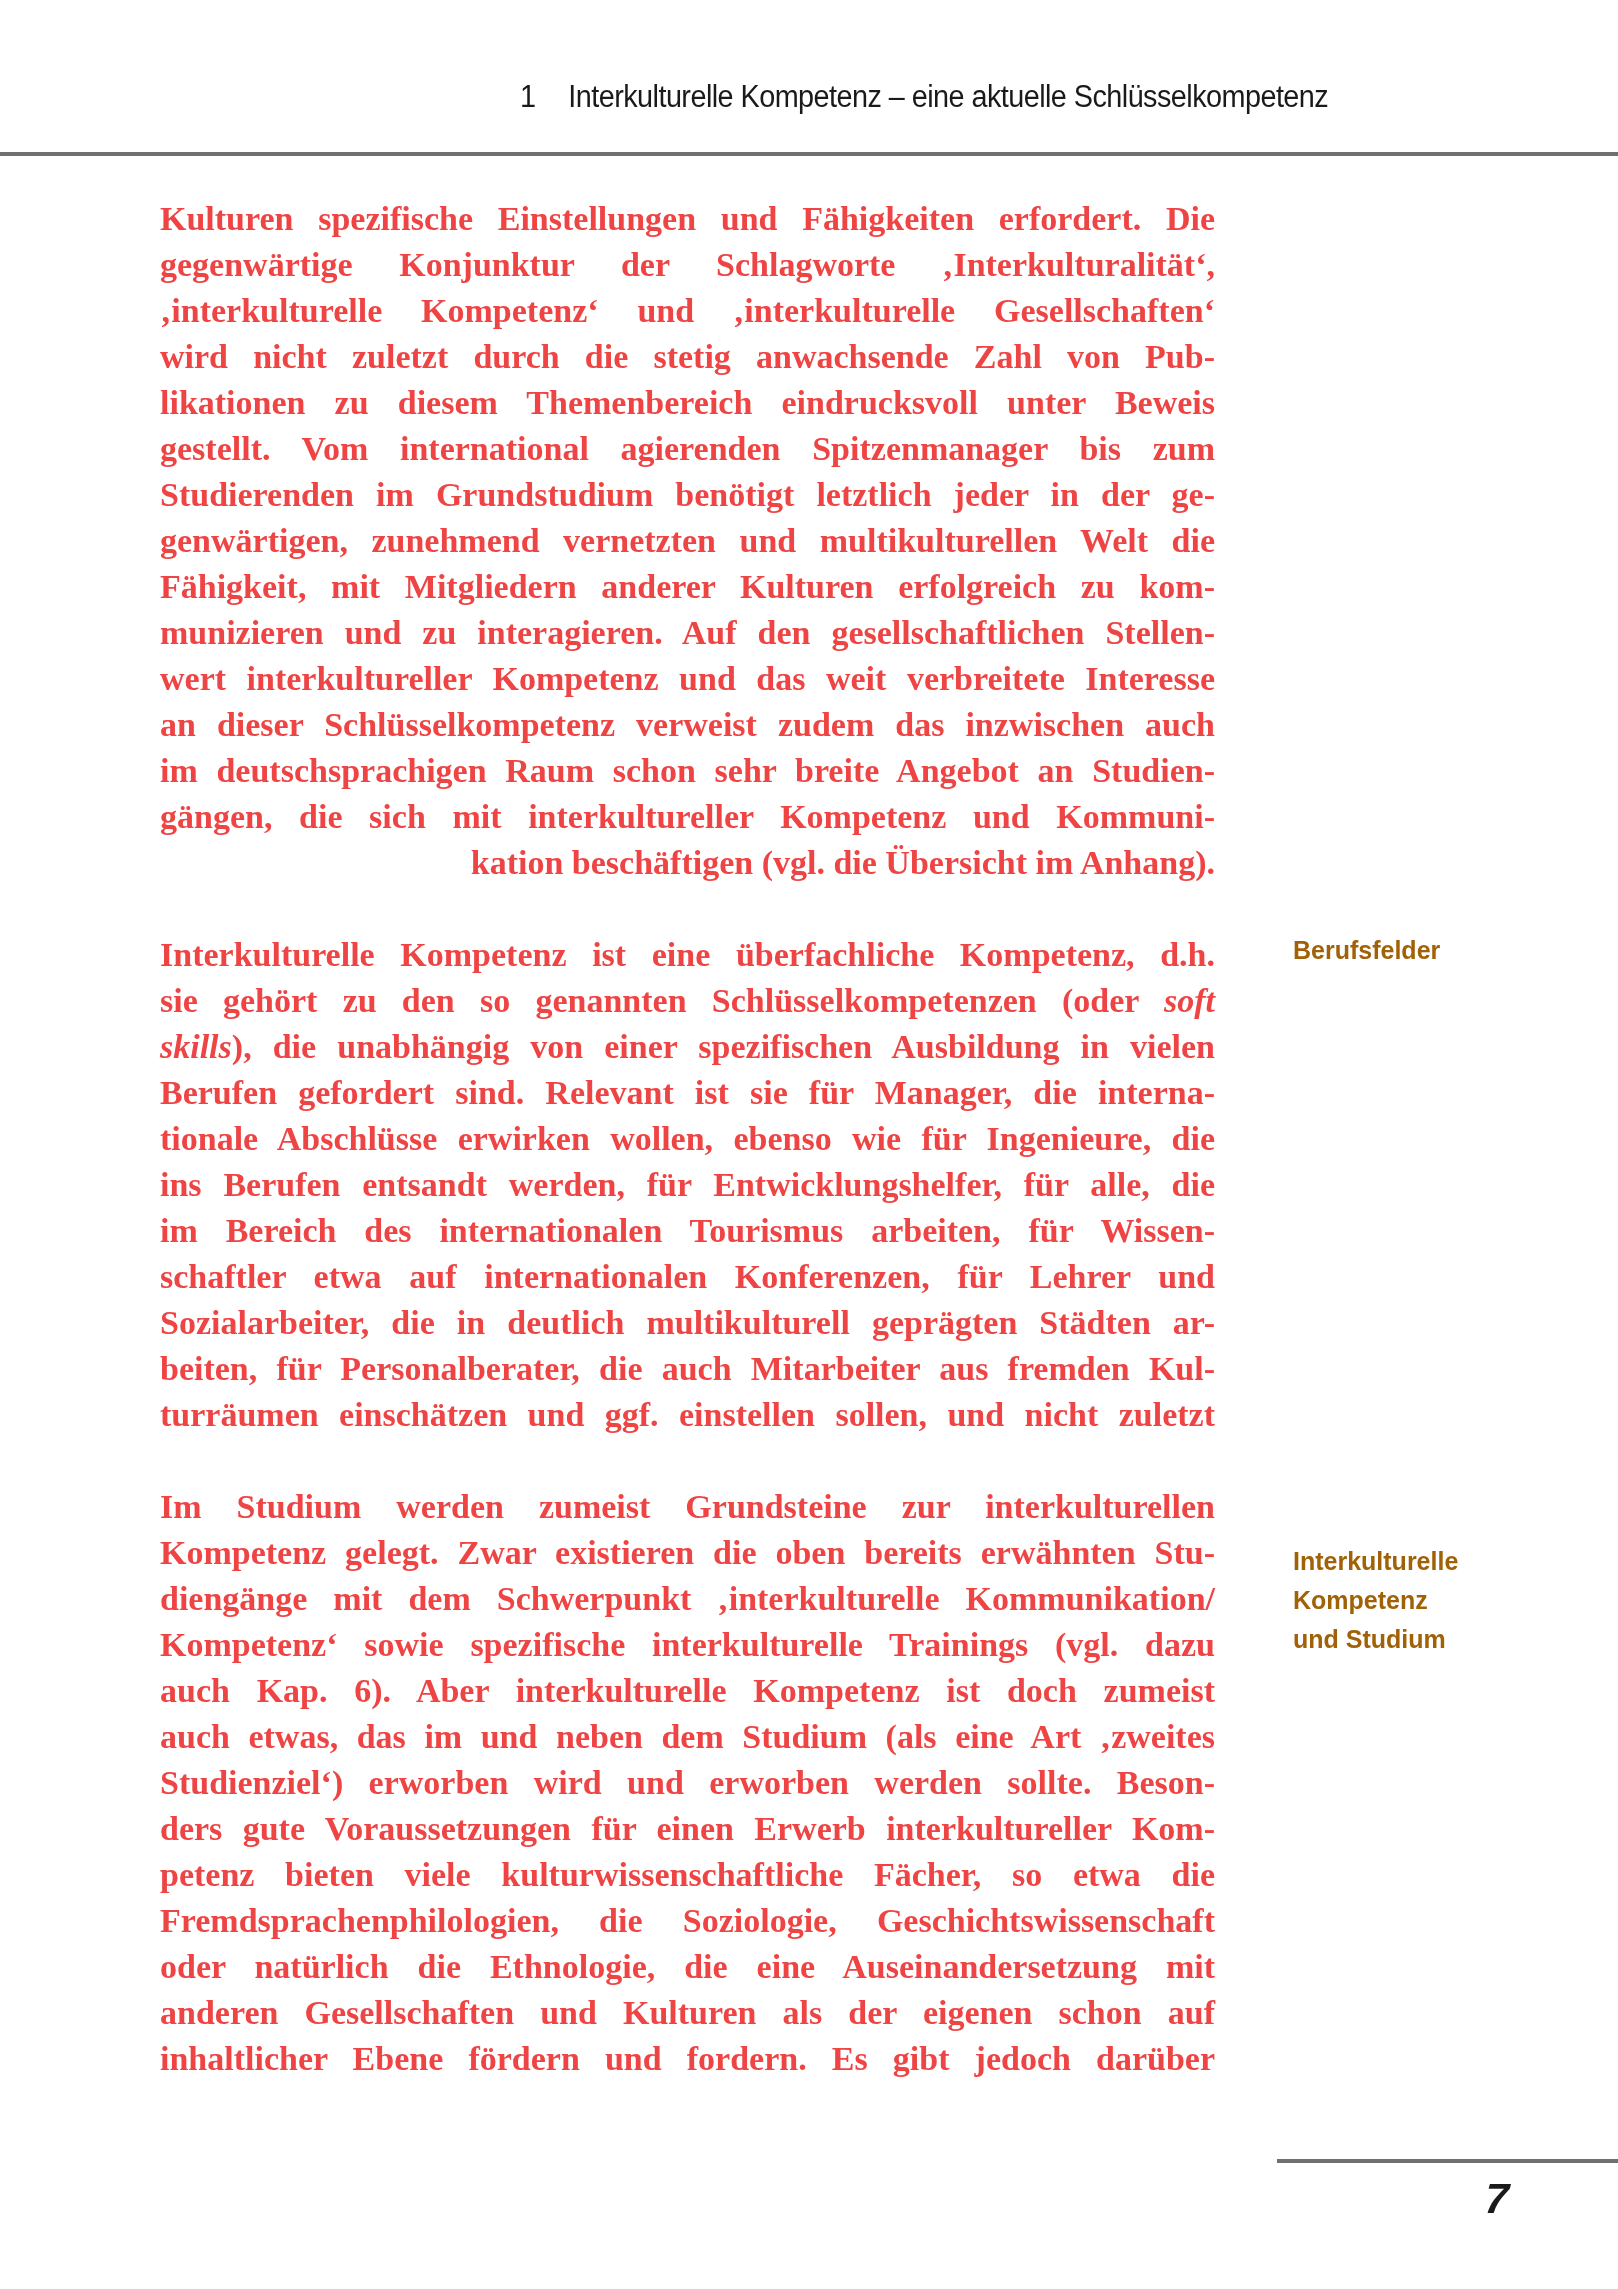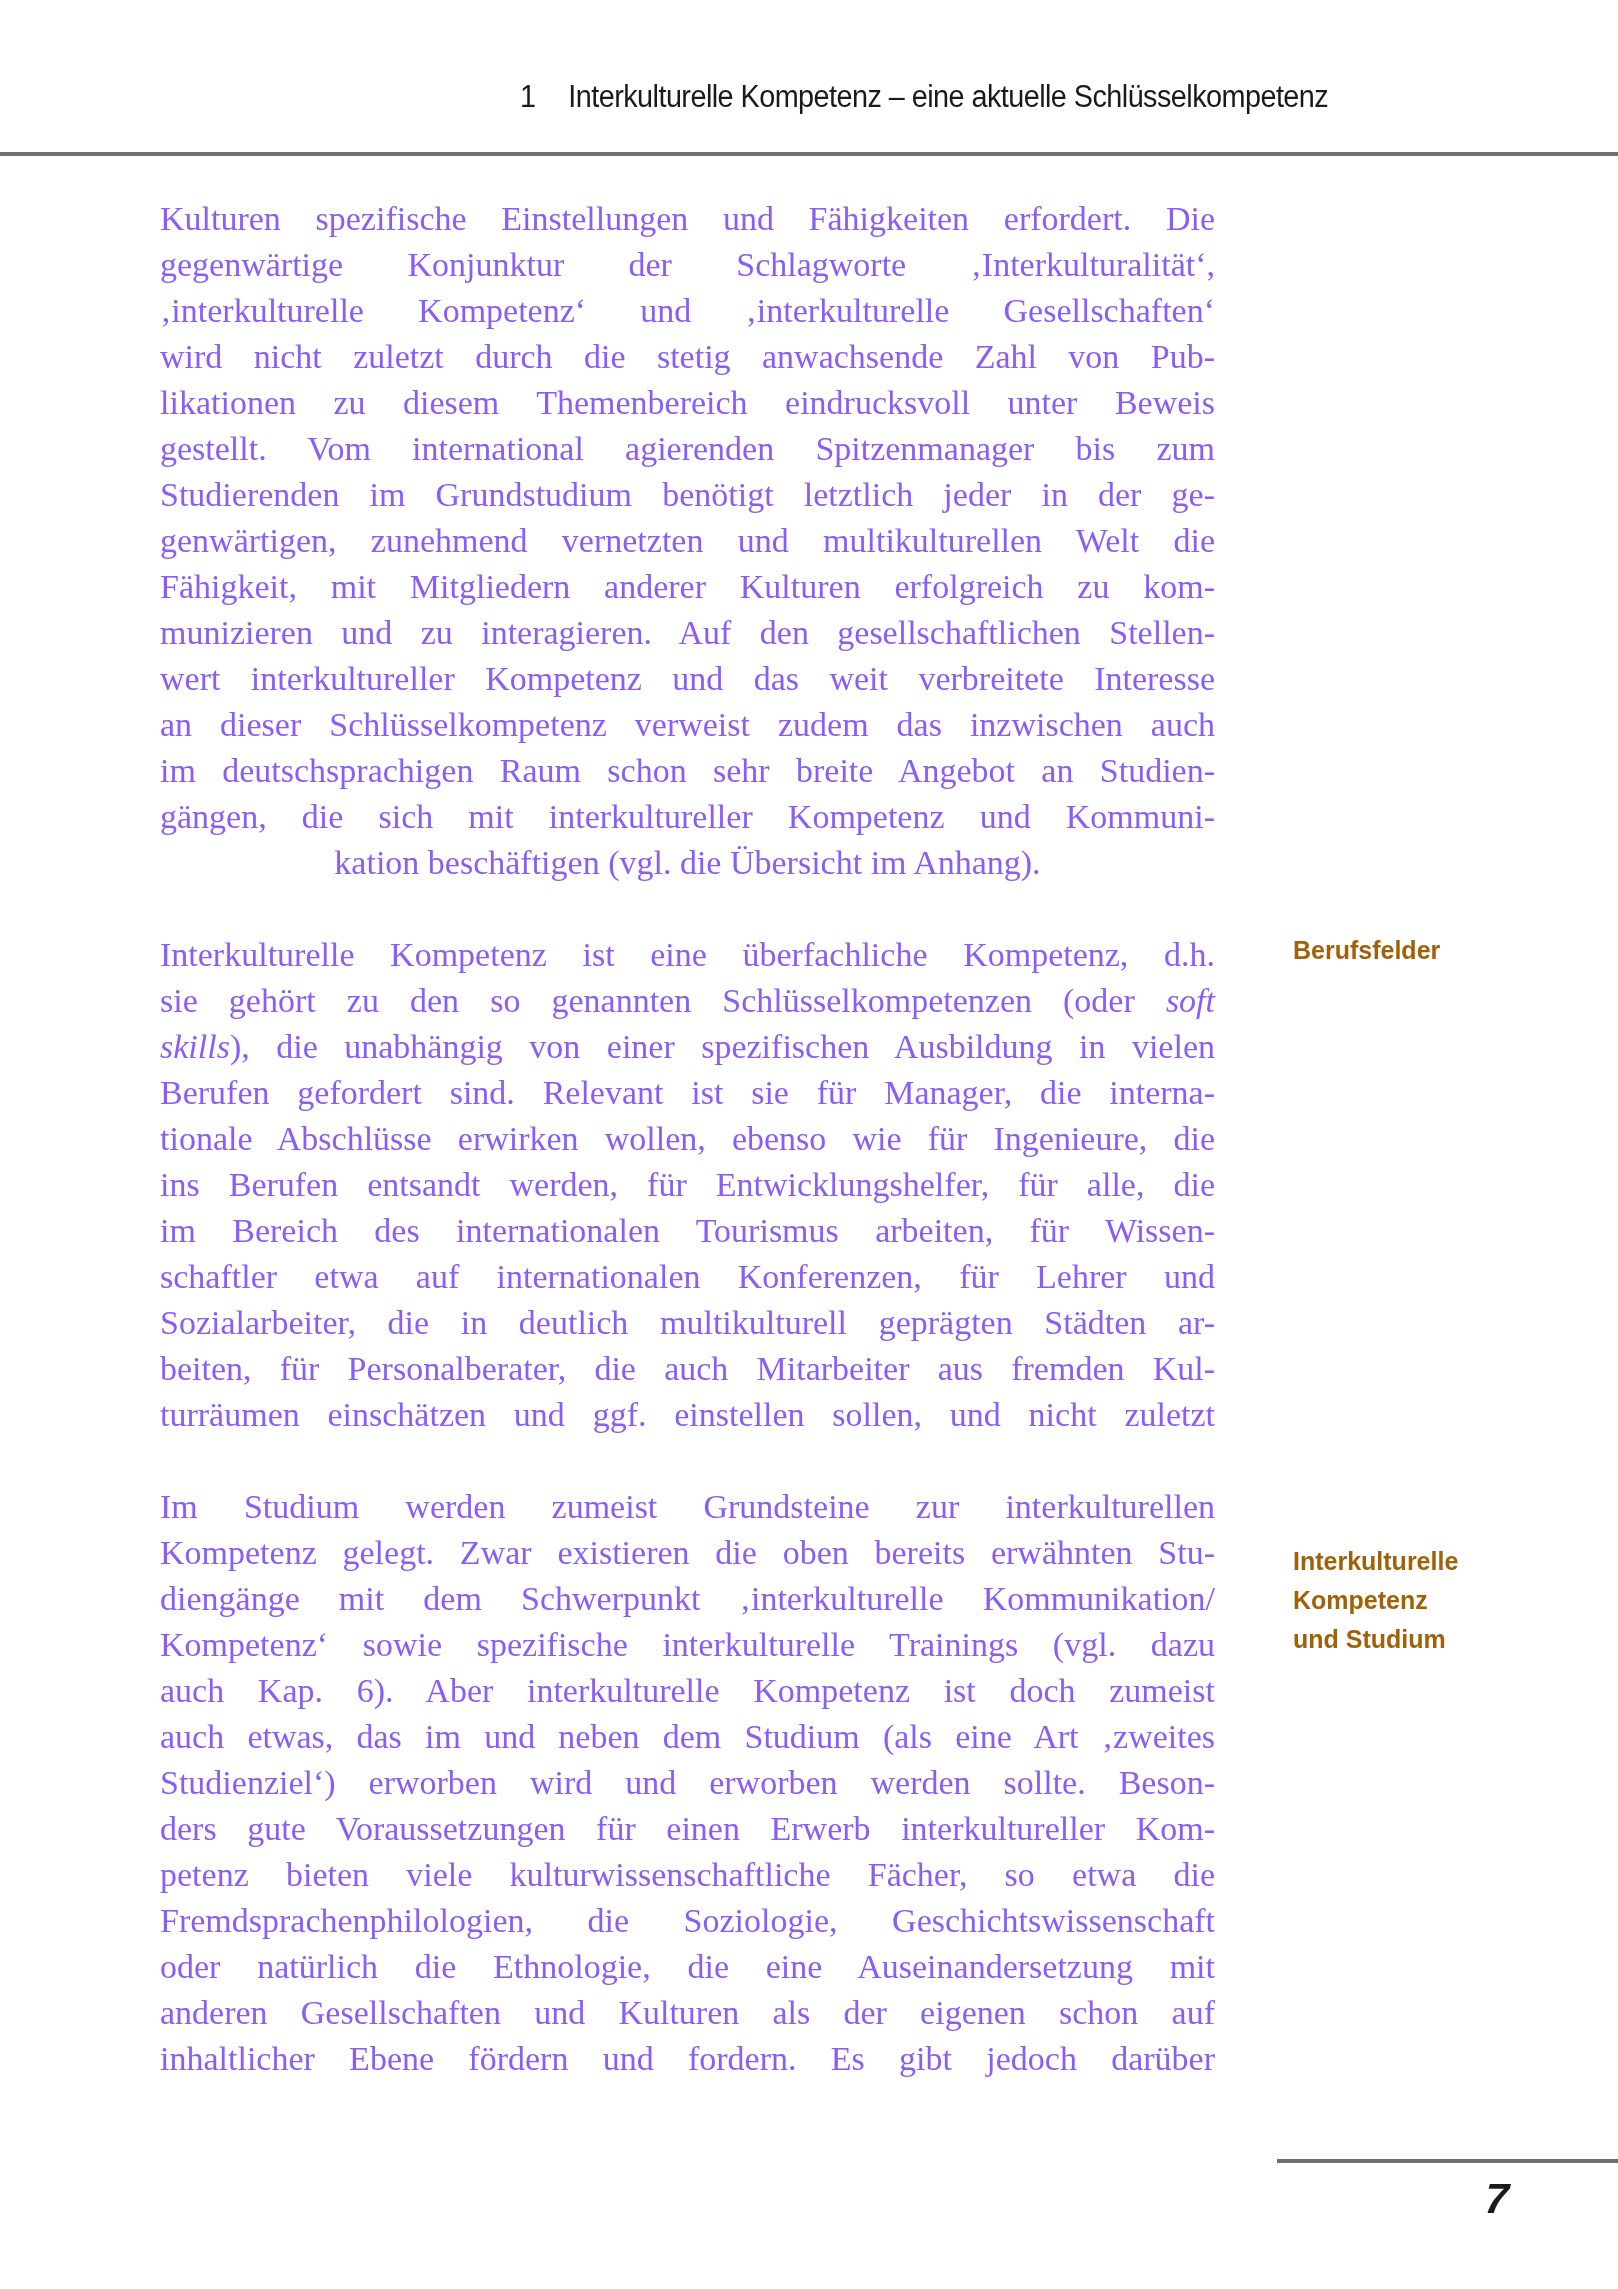--- a/index.html
+++ b/index.html
@@ -8,25 +8,25 @@
     position: absolute; left: 520px; top: 79px; width: 978px; height: 44px;
     font-family: "Liberation Sans", sans-serif; font-size: 31px; color: #1a1a1a;
     white-space: nowrap; letter-spacing: -0.6px; transform: scaleX(0.93); transform-origin: left center;
   }
   .running-head .num { display: inline-block; width: 52px; }
   .head-rule {
     position: absolute; left: 0; top: 152px; width: 1619px; height: 3.7px; background: #707070;
   }
   .body-text {
     position: absolute; left: 160px; top: 196px; width: 1055px;
-    font-family: "Liberation Serif", serif; font-size: 34px; line-height: 46px; color: #8b5cf6;
+    font-family: "Liberation Serif", serif; font-size: 34px; line-height: 46px; color: #ef4444; font-weight: bold;
   }
   .line { height: 46px; white-space: nowrap; overflow: visible; }
   .line.j { text-align: justify; text-align-last: justify; white-space: normal; }
-  .line.last { text-align: center; }
+  .line.last { text-align: right; }
   .line.blank { }
   .line em { font-style: italic; }
   .margin-note {
     position: absolute; left: 1293px; width: 305px;
     font-family: "Liberation Sans", sans-serif; font-weight: bold; font-size: 25px;
     line-height: 39px; color: #a16207;
   }
   .foot-rule {
     position: absolute; left: 1277px; top: 2159px; width: 341px; height: 3.7px; background: #707070;
   }

